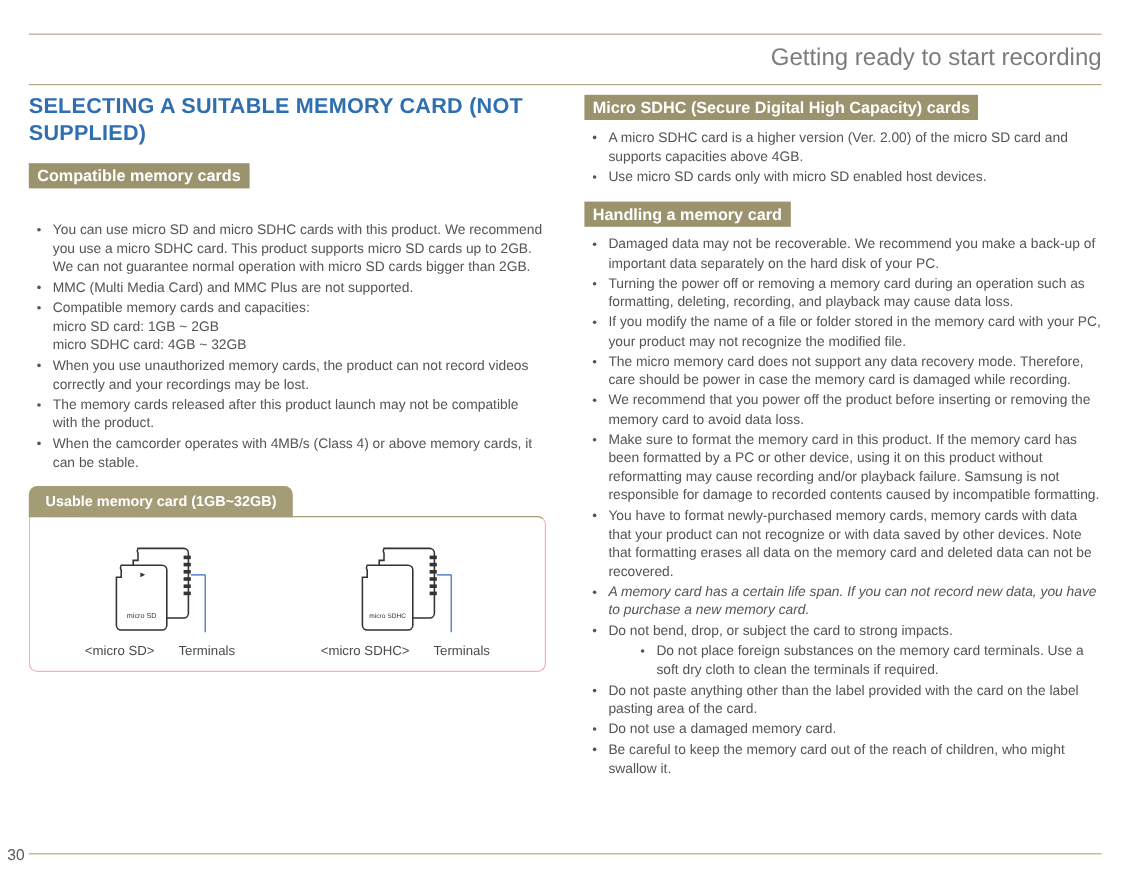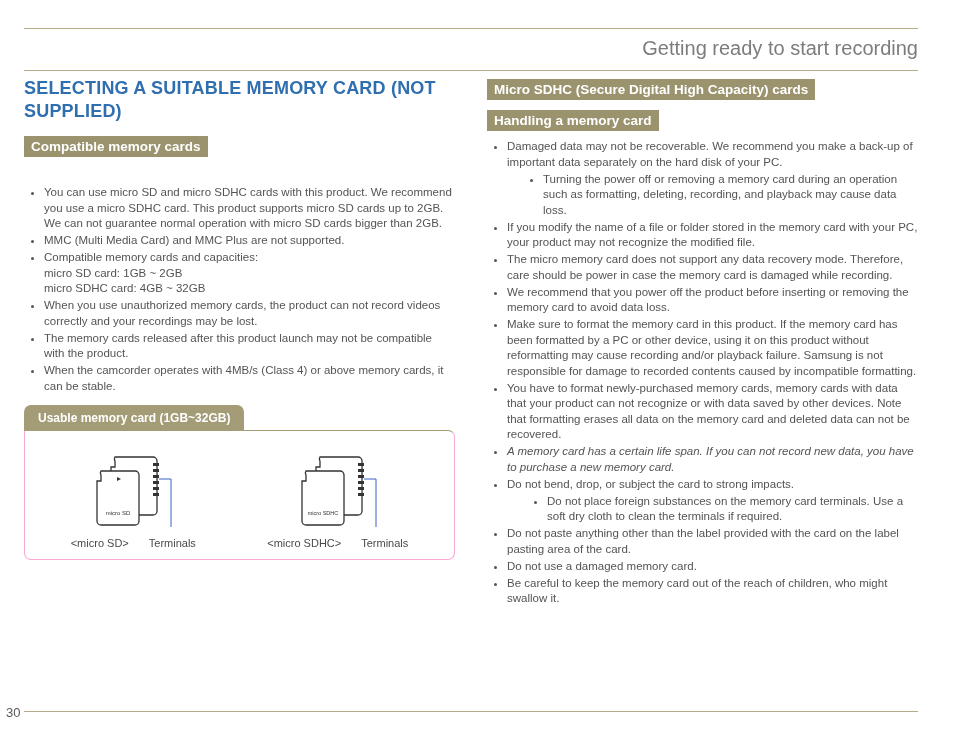--- a/index.html
+++ b/index.html
@@ -206,25 +206,29 @@
               <span>Terminals</span>
             </div>
           </div>
 
         </div>
       </div>
     </div>
 
     <div class="col">
       <span class="subhead">Micro SDHC (Secure Digital High Capacity) cards</span>
+      <ul class="bullets" id="right-list1">
+          <li style="white-space: pre-line;">A micro SDHC card is a higher version (Ver. 2.00) of the micro SD card and supports capacities above 4GB.</li>
+          <li style="white-space: pre-line;">Use micro SD cards only with micro SD enabled host devices.</li>
+        </ul>
 
       <span class="subhead">Handling a memory card</span>
       <ul class="bullets" id="right-list2">
           <li style="white-space: pre-line;">Damaged data may not be recoverable. We recommend you make a back-up of important data separately on the hard disk of your PC.</li>
-          <li style="white-space: pre-line; margin-left: 36px;">Turning the power off or removing a memory card during an operation such as formatting, deleting, recording, and playback may cause data loss.</li>
+          <li style="white-space: pre-line;">Turning the power off or removing a memory card during an operation such as formatting, deleting, recording, and playback may cause data loss.</li>
           <li style="white-space: pre-line;">If you modify the name of a file or folder stored in the memory card with your PC, your product may not recognize the modified file.</li>
           <li style="white-space: pre-line;">The micro memory card does not support any data recovery mode. Therefore, care should be power in case the memory card is damaged while recording.</li>
           <li style="white-space: pre-line;">We recommend that you power off the product before inserting or removing the memory card to avoid data loss.</li>
           <li style="white-space: pre-line;">Make sure to format the memory card in this product. If the memory card has been formatted by a PC or other device, using it on this product without reformatting may cause recording and/or playback failure. Samsung is not responsible for damage to recorded contents caused by incompatible formatting.</li>
           <li style="white-space: pre-line;">You have to format newly-purchased memory cards, memory cards with data that your product can not recognize or with data saved by other devices. Note that formatting erases all data on the memory card and deleted data can not be recovered.</li>
           <li style="white-space: pre-line; font-style: italic;">A memory card has a certain life span. If you can not record new data, you have to purchase a new memory card.</li>
           <li style="white-space: pre-line;">Do not bend, drop, or subject the card to strong impacts.</li>
           <li style="white-space: pre-line; margin-left: 40px;">Do not place foreign substances on the memory card terminals. Use a soft dry cloth to clean the terminals if required.</li>
           <li style="white-space: pre-line;">Do not paste anything other than the label provided with the card on the label pasting area of the card.</li>
           <li style="white-space: pre-line;">Do not use a damaged memory card.</li>

